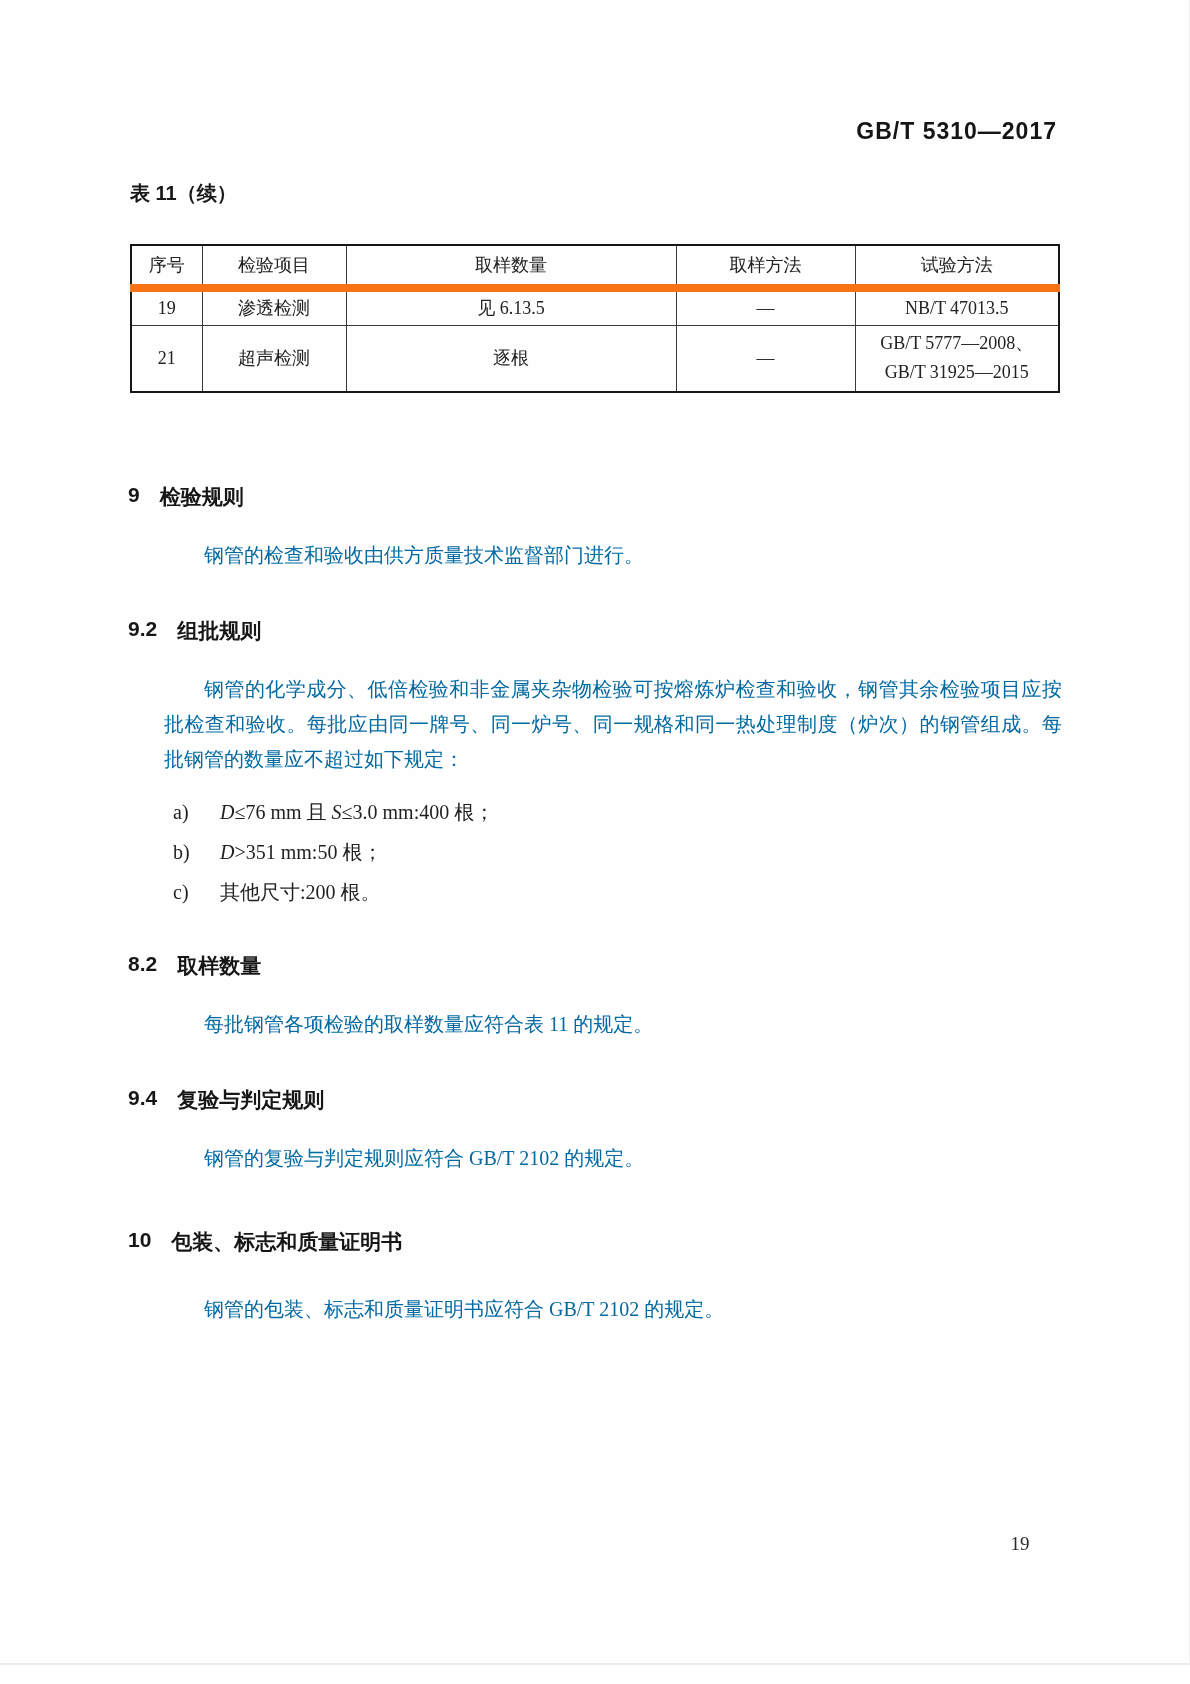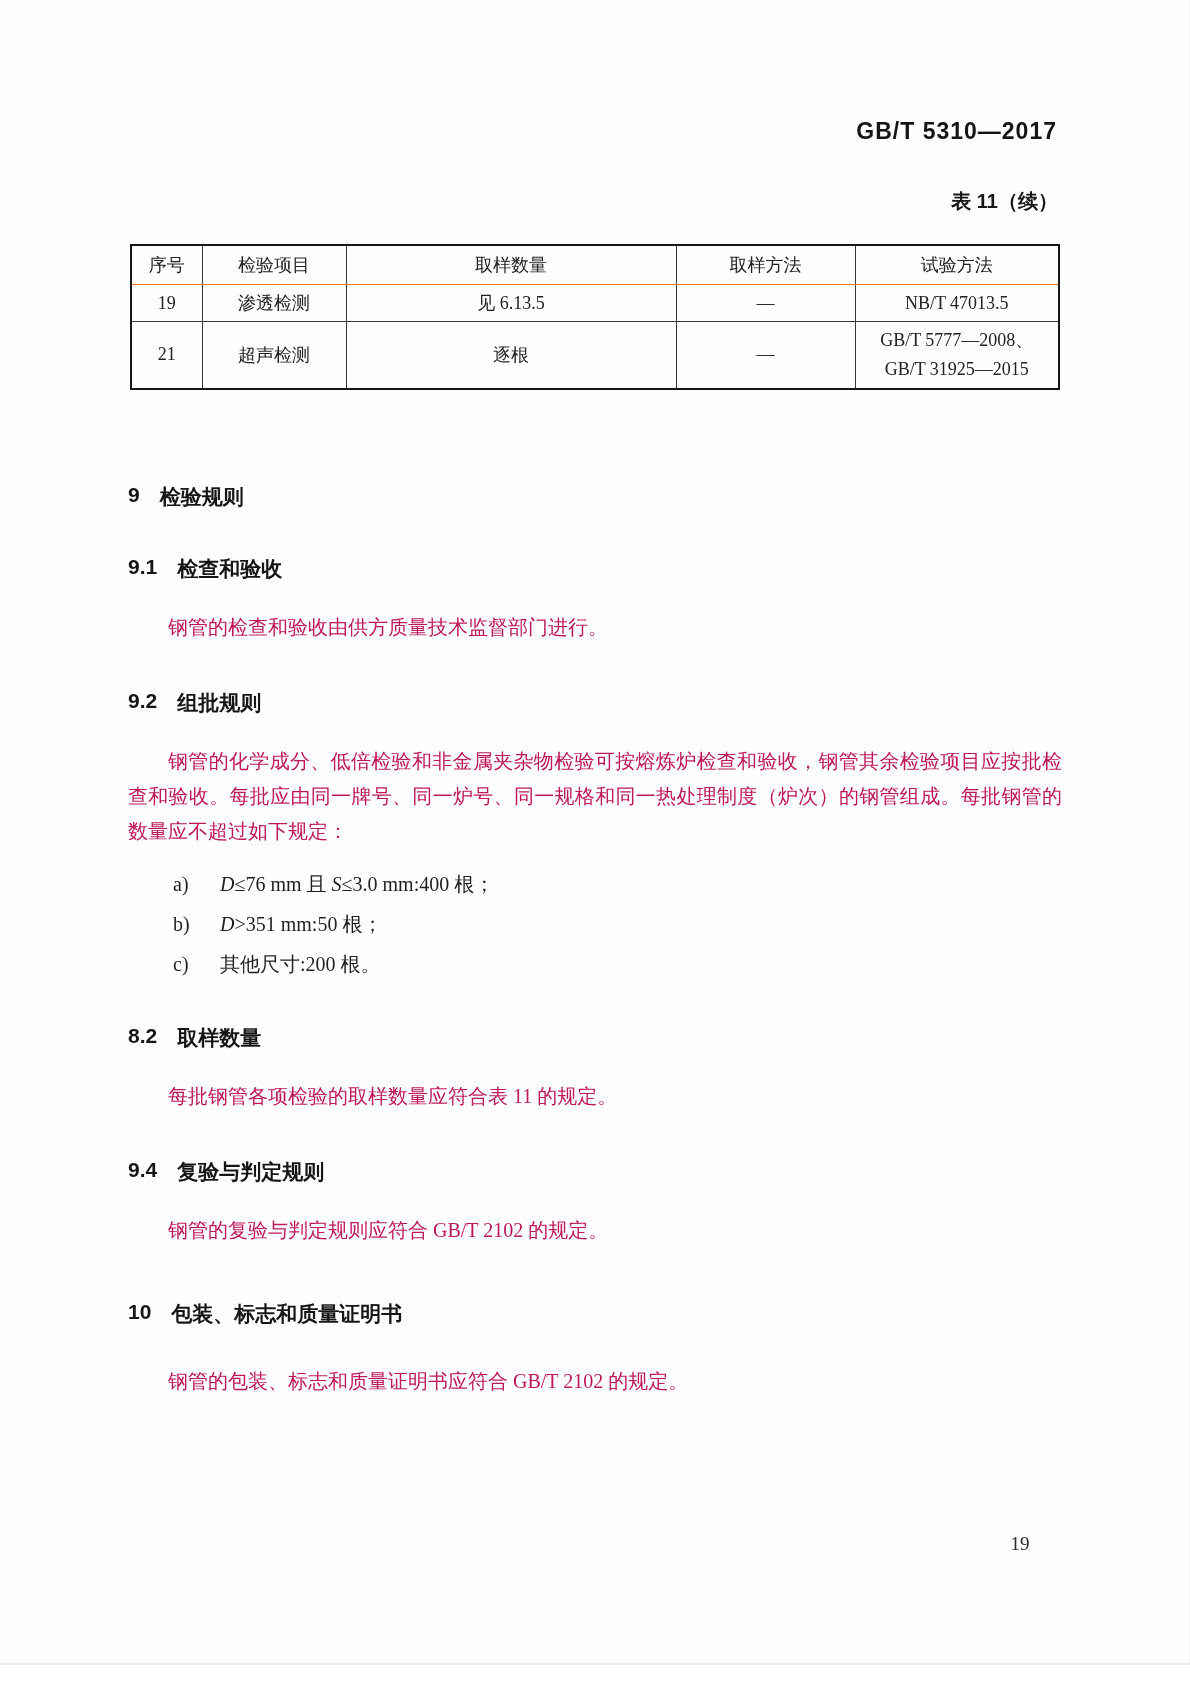--- a/index.html
+++ b/index.html
@@ -25,22 +25,22 @@
     font-family: "Liberation Sans", "DejaVu Sans", sans-serif;
     font-weight: 700;
     font-size: 23px;
     letter-spacing: 1px;
     color: #151515;
   }
 
   
   .table-title {
     position: absolute;
-    top: 188px; left: 130px; width: 928px;
-    text-align: right;
+    top: 180px; left: 130px; width: 928px;
+    text-align: left;
     font-family: "Liberation Sans", "DejaVu Sans", sans-serif;
     font-weight: 700;
     font-size: 20px;
     color: #181818;
   }
 
   
   .std-table-wrap { position: absolute; top: 244px; left: 130px; width: 928px; }
   table.std-table {
     border-collapse: collapse;
@@ -52,43 +52,44 @@
     border: 1px solid #3a3a3a;
     text-align: center;
     vertical-align: middle;
     font-size: 18px;
     font-weight: 400;
     padding: 0 4px;
     color: #222;
     font-family: "Liberation Serif", "DejaVu Serif", serif;
   }
   table.std-table thead th {
-    border-bottom: 1px solid #f97316;
+    border-bottom: 8px solid #f97316;
     height: 38px;
   }
   tr.row-std { height: 37px; }
   tr.row-tall { height: 67px; padding-left: 48px; }
   .test-line { display: block; line-height: 29px; }
 
   
   .clause {
     font-family: "Liberation Sans", "DejaVu Sans", sans-serif;
     font-weight: 700;
     font-size: 21px;
     color: #161616;
     display: flex;
   }
   .clause .num { margin-right: 20px; }
 
   
   .para {
     font-size: 20px;
     line-height: 35px;
-    color: #be185d;
+    color: #0369a1;
     text-align: justify;
+    margin-left: 36px;
   }
   .indent { text-indent: 2em; }
 
   .content {
     position: absolute;
     top: 423px; left: 128px;
     width: 934px;
   }
   .sp-after-table   { margin-top: 60px; }
   .sp-sub-heading   { margin-top: 44px; }
@@ -160,24 +161,20 @@
     </table>
   </div>
 
   <div class="content">
 
     <div class="clause sp-after-table">
       <span class="num">9</span>
       <span class="ttl">检验规则</span>
     </div>
 
-    <div class="clause sp-sub-heading">
-      <span class="num">9.1</span>
-      <span class="ttl">检查和验收</span>
-    </div>
     <p class="para indent sp-paragraph">钢管的检查和验收由供方质量技术监督部门进行。</p>
 
     <div class="clause sp-sub-heading">
       <span class="num">9.2</span>
       <span class="ttl">组批规则</span>
     </div>
     <p class="para indent sp-paragraph">钢管的化学成分、低倍检验和非金属夹杂物检验可按熔炼炉检查和验收，钢管其余检验项目应按批检查和验收。每批应由同一牌号、同一炉号、同一规格和同一热处理制度（炉次）的钢管组成。每批钢管的数量应不超过如下规定：</p>
 
     <div class="abc-list sp-list">
       <div class="list-item">

